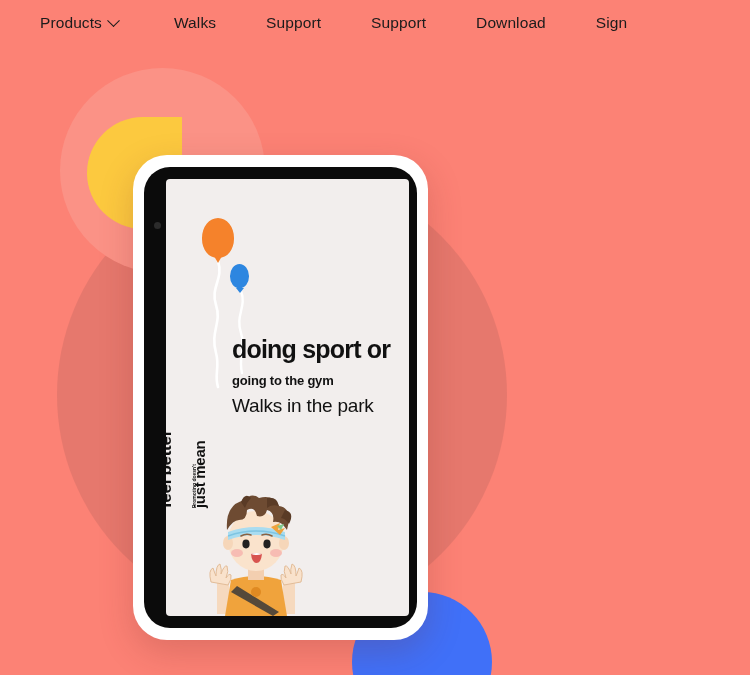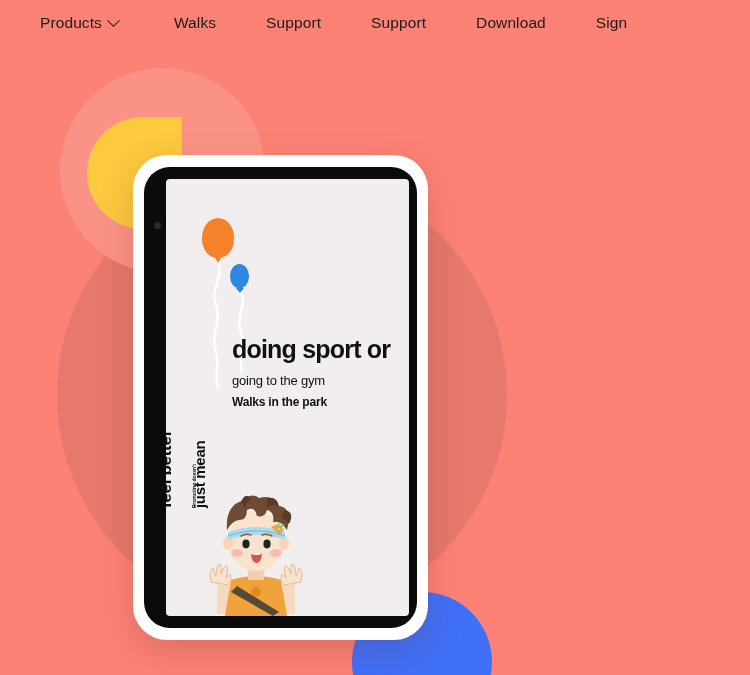--- a/index.html
+++ b/index.html
@@ -185,31 +185,31 @@
     font-weight: bold;
     color: #111;
     letter-spacing: -.8px;
     z-index: 6;
     white-space: nowrap;
   }
   .sub1 {
     position: absolute;
     left: 66px; top: 194px;
     font-size: 13px;
-    font-weight: normal;
+    font-weight: bold;
     color: #111;
     letter-spacing: -.2px;
     z-index: 6;
     white-space: nowrap;
   }
   .sub2 {
     position: absolute;
     left: 66px; top: 216px;
-    font-size: 12px;
-    font-weight: bold;
+    font-size: 19px;
+    font-weight: normal;
     color: #111;
     letter-spacing: -.2px;
     z-index: 6;
     white-space: nowrap;
   }
 
   
   .character {
     position: absolute;
     left: 35px; bottom: 0;

